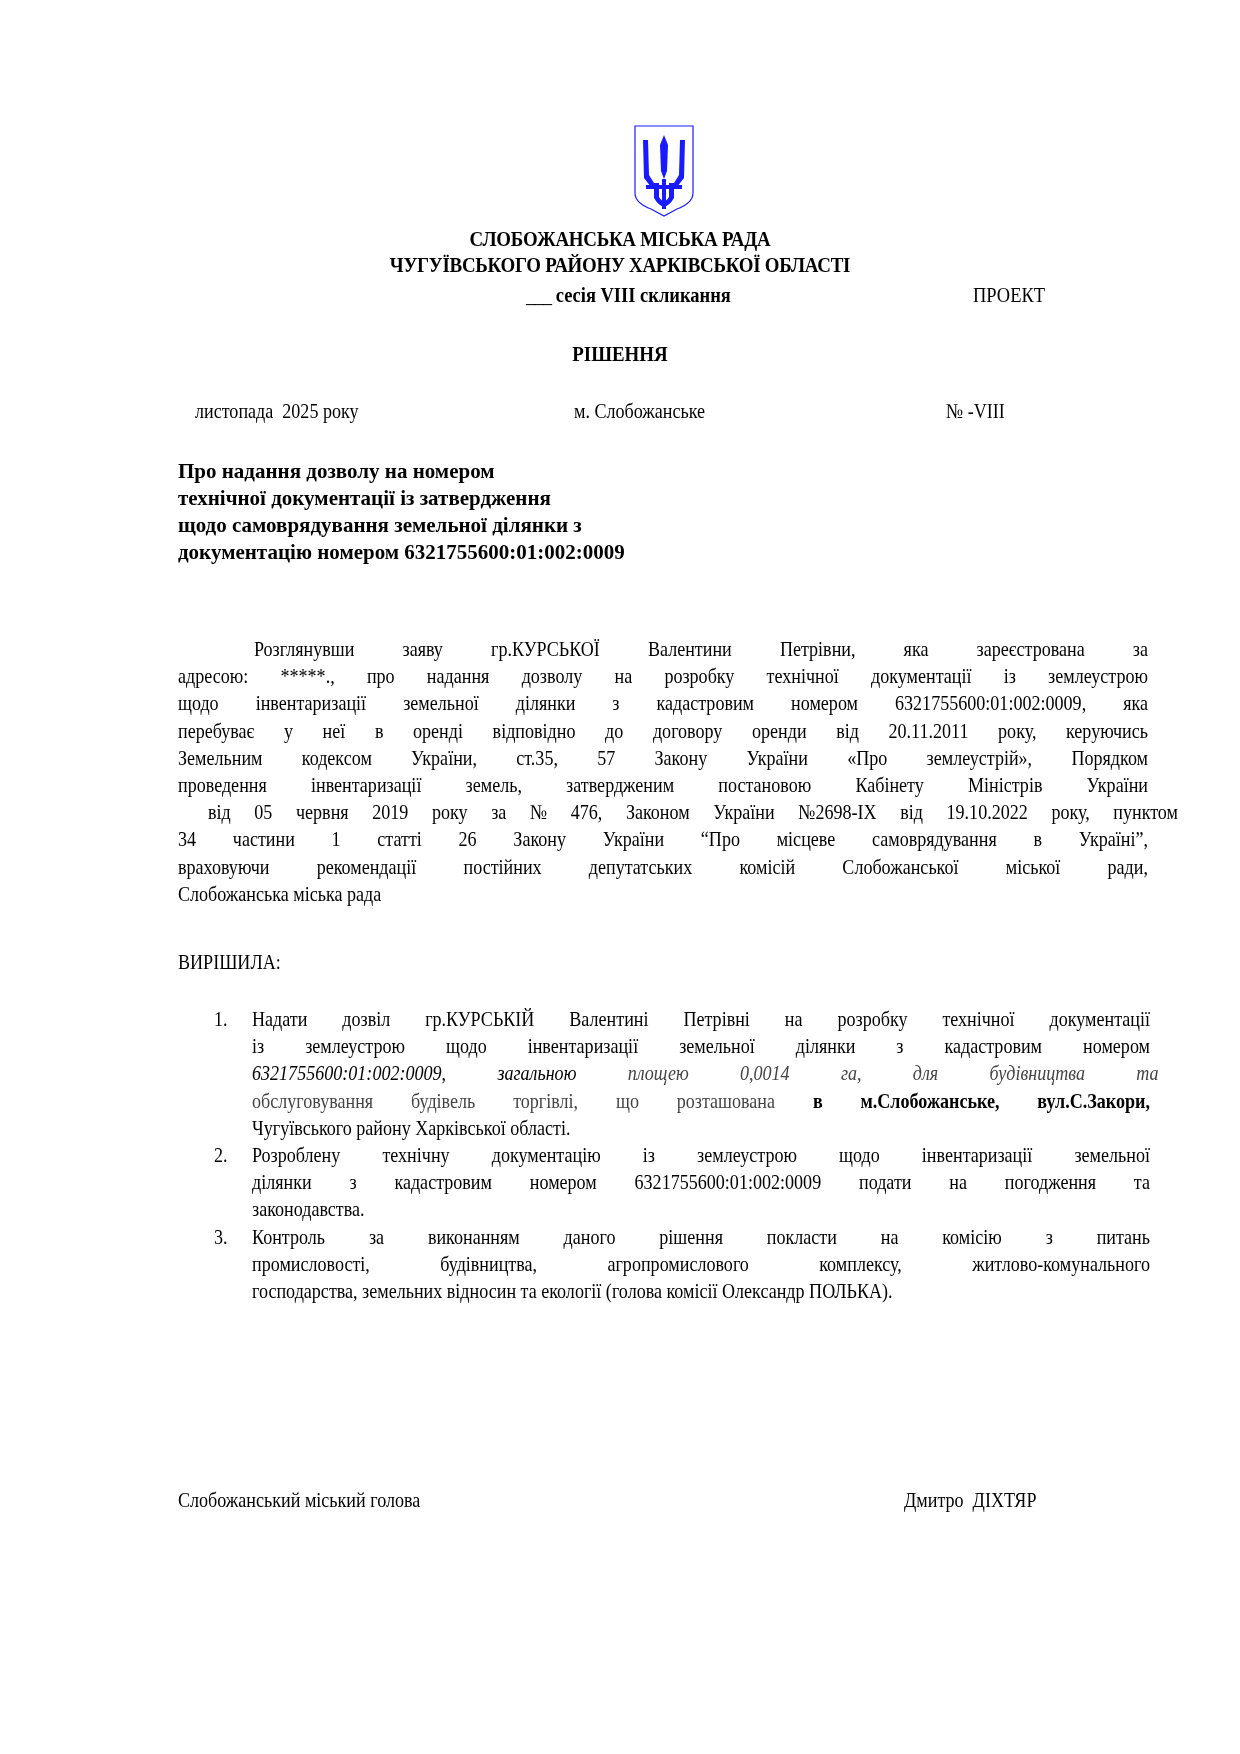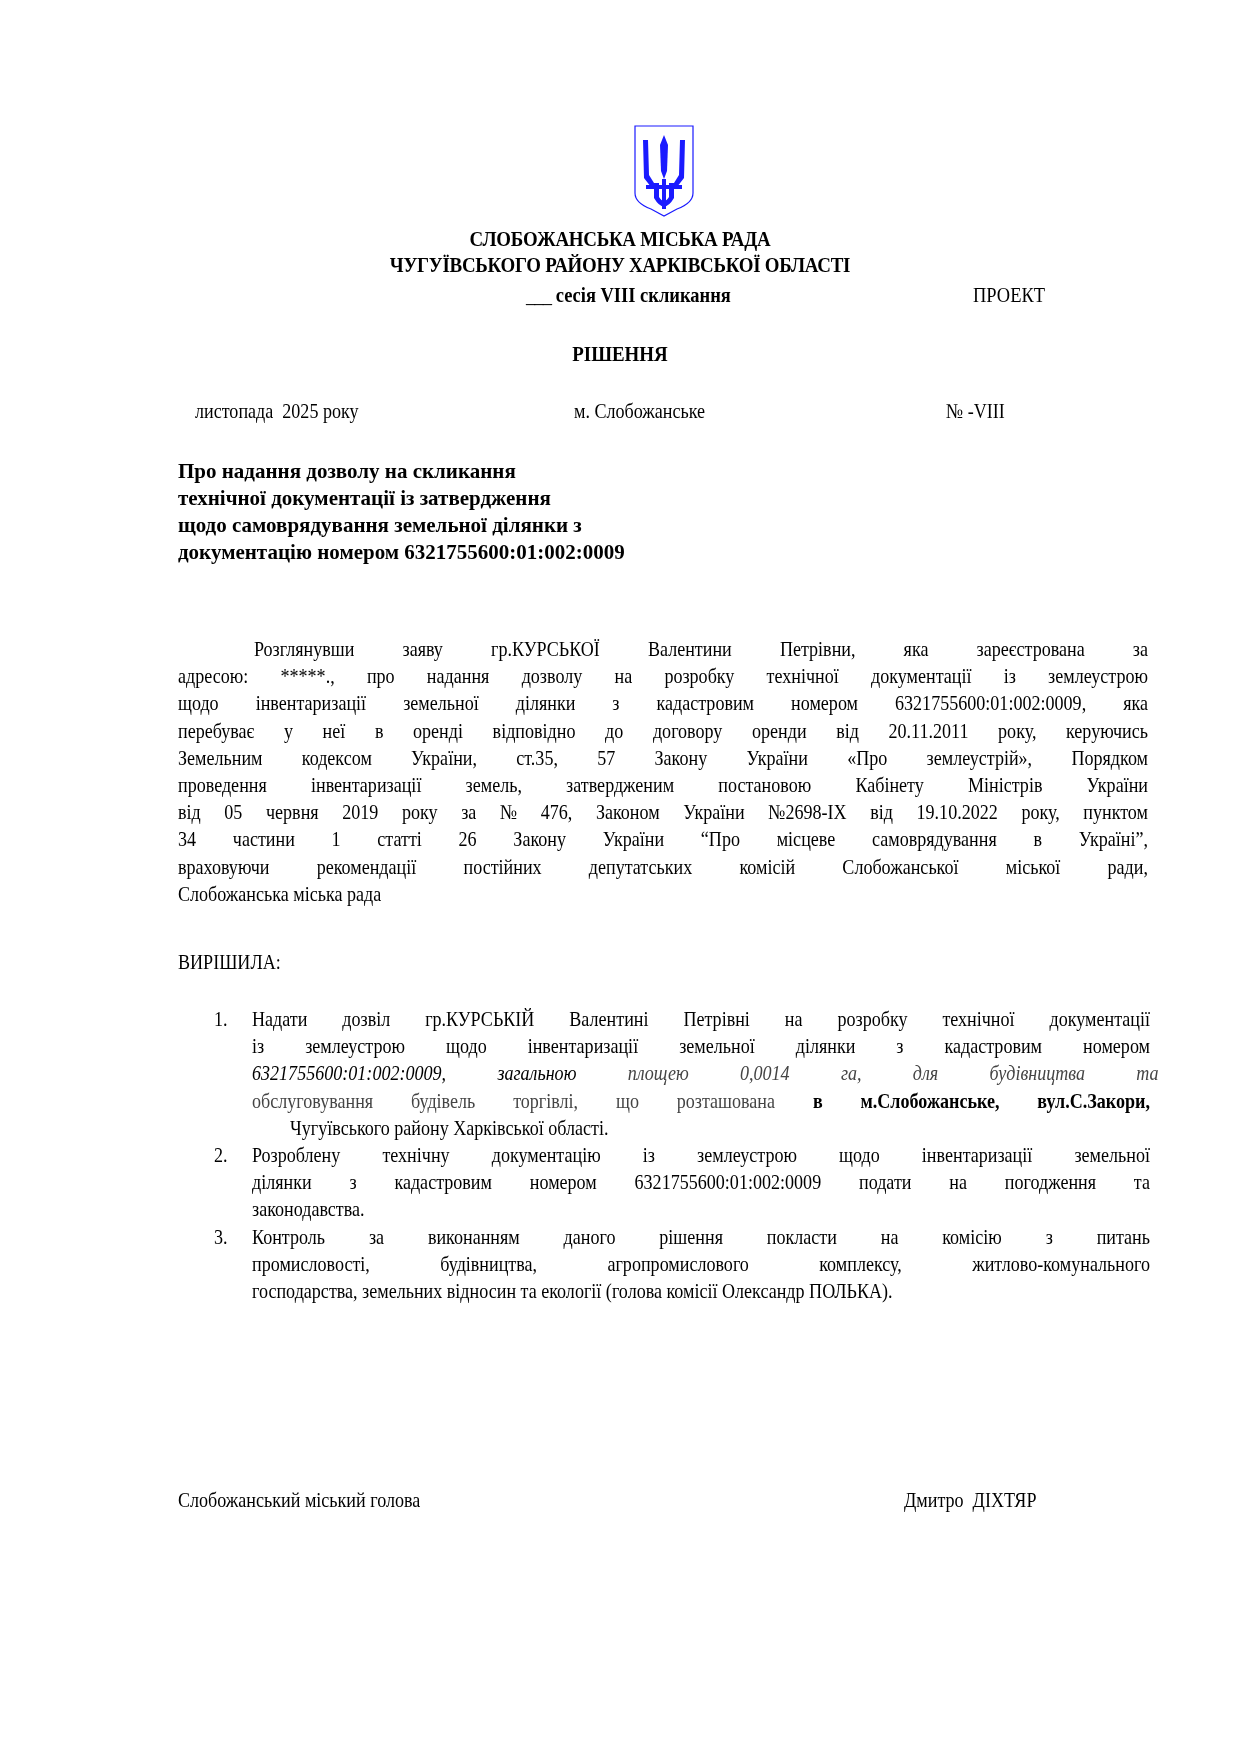--- a/index.html
+++ b/index.html
@@ -57,49 +57,49 @@
 </div>
 <div class="abs project">ПРОЕКТ</div>
 
 <div class="abs title-r">РІШЕННЯ</div>
 
 <div class="abs dateline date">листопада  2025 року</div>
 <div class="abs dateline city">м. Слобожанське</div>
 <div class="abs dateline num">№ -VIII</div>
 
 <div class="abs subject">
-  <div>Про надання дозволу на скликання</div>
+  <div>Про надання дозволу на номером</div>
   <div>технічної документації із затвердження</div>
   <div>щодо самоврядування земельної ділянки з</div>
   <div>документацію номером 6321755600:01:002:0009</div>
 </div>
 
 <div class="abs body-par" id="preamble">
     <div style="white-space: nowrap; height: 27.2px; position: relative;"><span style="display: inline-block; transform-origin: 0px 0px; margin-left: 76px; word-spacing: 50.7282px; transform: scaleX(0.86);">Розглянувши заяву гр.КУРСЬКОЇ Валентини Петрівни, яка зареєстрована за</span></div>
     <div style="white-space: nowrap; height: 27.2px; position: relative;"><span style="display: inline-block; transform-origin: 0px 0px; margin-left: 0px; word-spacing: 32.236px; transform: scaleX(0.86);">адресою: *****., про надання дозволу на розробку технічної документації із землеустрою</span></div>
     <div style="white-space: nowrap; height: 27.2px; position: relative;"><span style="display: inline-block; transform-origin: 0px 0px; margin-left: 0px; word-spacing: 37.795px; transform: scaleX(0.86);">щодо інвентаризації земельної ділянки з кадастровим номером 6321755600:01:002:0009, яка</span></div>
     <div style="white-space: nowrap; height: 27.2px; position: relative;"><span style="display: inline-block; transform-origin: 0px 0px; margin-left: 0px; word-spacing: 29.1876px; transform: scaleX(0.86);">перебуває у неї в оренді відповідно до договору оренди від 20.11.2011 року, керуючись</span></div>
     <div style="white-space: nowrap; height: 27.2px; position: relative;"><span style="display: inline-block; transform-origin: 0px 0px; margin-left: 0px; word-spacing: 40.4324px; transform: scaleX(0.86);">Земельним  кодексом  України, ст.35, 57 Закону України «Про землеустрій», Порядком</span></div>
     <div style="white-space: nowrap; height: 27.2px; position: relative;"><span style="display: inline-block; transform-origin: 0px 0px; margin-left: 0px; word-spacing: 46.1229px; transform: scaleX(0.86);">проведення інвентаризації земель, затвердженим постановою Кабінету Міністрів України</span></div>
-    <div style="white-space: nowrap; height: 27.2px; position: relative;"><span style="display: inline-block; transform-origin: 0px 0px; margin-left: 0px; word-spacing: 22.1876px; transform: scaleX(0.86);">від 05 червня 2019 року за № 476,  Законом України №2698-ІХ від 19.10.2022 року, пунктом</span></div>
+    <div style="white-space: nowrap; height: 27.2px; position: relative; margin-left: 30px;"><span style="display: inline-block; transform-origin: 0px 0px; margin-left: 0px; word-spacing: 22.1876px; transform: scaleX(0.86);">від 05 червня 2019 року за № 476,  Законом України №2698-ІХ від 19.10.2022 року, пунктом</span></div>
     <div style="white-space: nowrap; height: 27.2px; position: relative;"><span style="display: inline-block; transform-origin: 0px 0px; margin-left: 0px; word-spacing: 37.4702px; transform: scaleX(0.86);">34 частини 1 статті 26  Закону  України “Про  місцеве  самоврядування в Україні”,</span></div>
     <div style="white-space: nowrap; height: 27.2px; position: relative;"><span style="display: inline-block; transform-origin: 0px 0px; margin-left: 0px; word-spacing: 49.6631px; transform: scaleX(0.86);">враховуючи рекомендації постійних депутатських комісій Слобожанської міської ради,</span></div>
     <div style="white-space: nowrap; height: 27.2px; position: relative;"><span style="display: inline-block; transform-origin: 0px 0px; margin-left: 0px; transform: scaleX(0.86);">Слобожанська міська  рада</span></div>
   </div>
 
 <div class="abs decided">ВИРІШИЛА:</div>
 
 <div class="abs list" id="items">
     <div class="item">
       <span class="n" style="display: inline-block; transform: scaleX(0.86); transform-origin: 0px 0px;">1.</span>
       <div style="white-space: nowrap; height: 27.2px;"><span style="display: inline-block; transform-origin: 0px 0px; word-spacing: 35.3924px; transform: scaleX(0.86);"><span>Надати дозвіл гр.КУРСЬКІЙ Валентині Петрівні на розробку технічної документації</span></span></div>
       <div style="white-space: nowrap; height: 27.2px;"><span style="display: inline-block; transform-origin: 0px 0px; word-spacing: 42.4373px; transform: scaleX(0.86);"><span>із землеустрою щодо інвентаризації земельної ділянки з кадастровим номером</span></span></div>
       <div style="white-space: nowrap; height: 27.2px; font-style: italic;"><span style="display: inline-block; transform-origin: 0px 0px; word-spacing: 54.3837px; transform: scaleX(0.86);"><span>6321755600:01:002:0009,  загальною</span><span class="gray" style="font-family: &quot;Liberation Serif&quot;, serif;"> площею  0,0014  га,  для  будівництва  та</span></span></div>
       <div style="white-space: nowrap; height: 27.2px;"><span style="display: inline-block; transform-origin: 0px 0px; word-spacing: 38.7721px; transform: scaleX(0.86);"><span class="gray">обслуговування будівель торгівлі, що розташована</span><span class="bold">  в м.Слобожанське, вул.С.Закори,</span></span></div>
-      <div style="white-space: nowrap; height: 27.2px; margin-left: 38px;"><span style="display: inline-block; transform-origin: 0px 0px; transform: scaleX(0.86);"><span>Чугуївського району Харківської області.</span></span></div>
+      <div style="white-space: nowrap; height: 27.2px;"><span style="display: inline-block; transform-origin: 0px 0px; transform: scaleX(0.86);"><span>Чугуївського району Харківської області.</span></span></div>
     </div>
     <div class="item">
       <span class="n" style="display: inline-block; transform: scaleX(0.86); transform-origin: 0px 0px;">2.</span>
       <div style="white-space: nowrap; height: 27.2px;"><span style="display: inline-block; transform-origin: 0px 0px; word-spacing: 43.7431px; transform: scaleX(0.86);">Розроблену технічну документацію із землеустрою щодо інвентаризації земельної</span></div>
       <div style="white-space: nowrap; height: 27.2px;"><span style="display: inline-block; transform-origin: 0px 0px; word-spacing: 38.7342px; transform: scaleX(0.86);">ділянки з кадастровим номером 6321755600:01:002:0009 подати на погодження та</span></div>
       <div style="white-space: nowrap; height: 27.2px;"><span style="display: inline-block; transform-origin: 0px 0px; transform: scaleX(0.86);">законодавства.</span></div>
     </div>
     <div class="item">
       <span class="n" style="display: inline-block; transform: scaleX(0.86); transform-origin: 0px 0px;">3.</span>
       <div style="white-space: nowrap; height: 27.2px;"><span style="display: inline-block; transform-origin: 0px 0px; word-spacing: 45.7498px; transform: scaleX(0.86);">Контроль за виконанням даного рішення покласти  на  комісію з питань</span></div>

